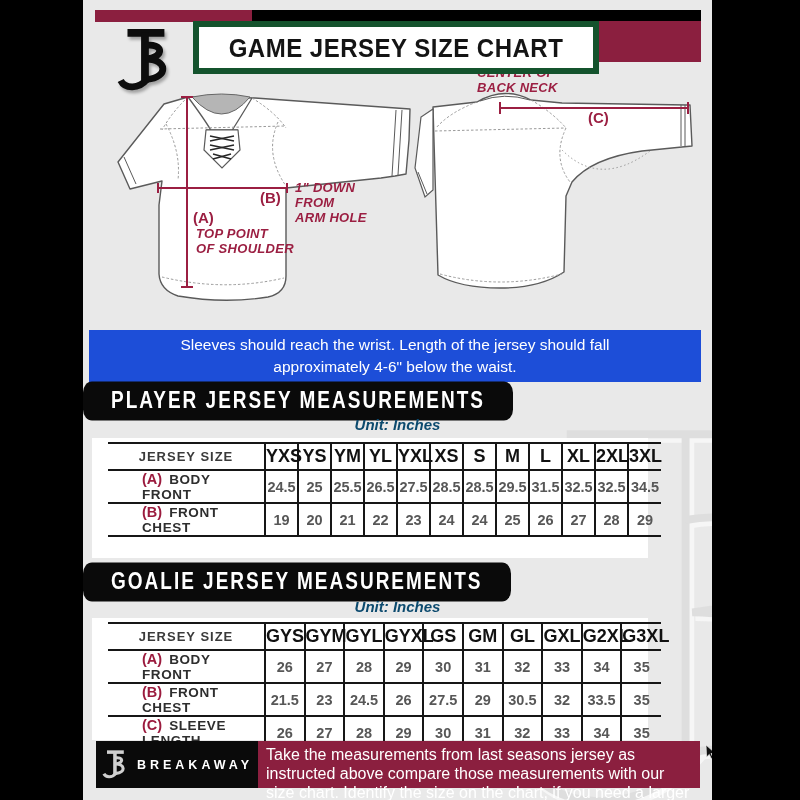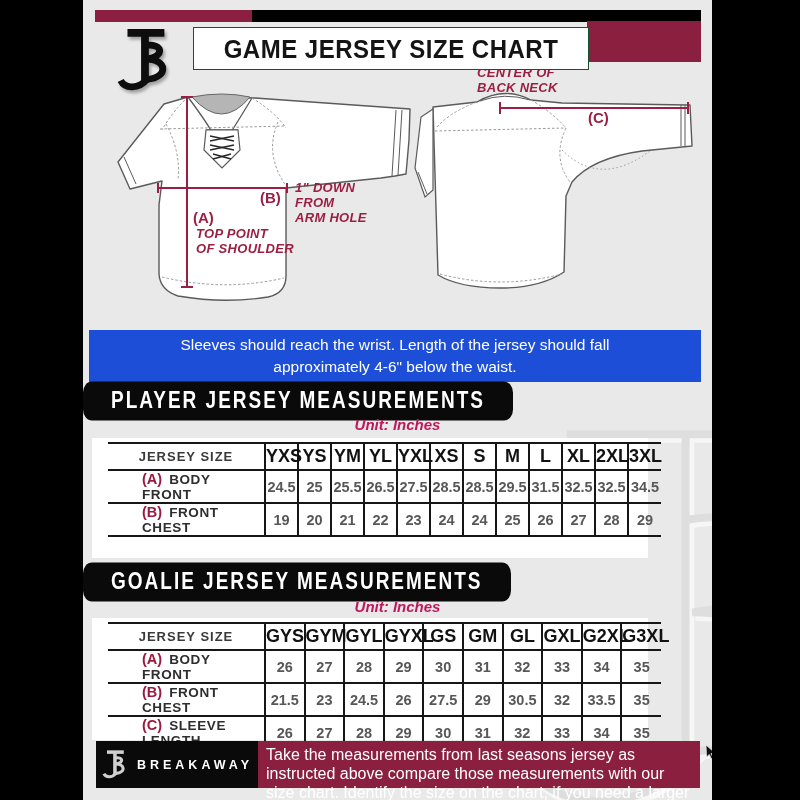--- a/index.html
+++ b/index.html
@@ -8,41 +8,41 @@
   .sidebar{position:absolute;top:0;bottom:0;background:#000;}
   .sidebar.left{left:0;width:83px;}
   .sidebar.right{left:712px;width:88px;}
   .content{position:absolute;left:83px;top:0;width:629px;height:800px;overflow:hidden;}
 
   
   .stripe{position:absolute;height:12px;top:10px;}
   .stripe.m{left:12px;width:157px;background:#8b1f3f;}
   .stripe.b{left:169px;width:449px;background:#000;}
   .title-box{position:absolute;left:110px;top:21px;width:394px;height:41px;background:#fff;
-             border:1px solid #14532d;display:flex;align-items:center;justify-content:center;z-index:2;margin-top:6px;}
+             border:6px solid #14532d;display:flex;align-items:center;justify-content:center;z-index:2;}
   .title-box span{font-size:24px;font-weight:800;letter-spacing:.5px;color:#141414;transform:scaleY(1.08);}
   .title-maroon{position:absolute;left:504px;top:21px;width:114px;height:41px;background:#8b1f3f;z-index:1;}
   .logo-top{position:absolute;left:30px;top:26px;color:#0d0d0d;filter:drop-shadow(2px 3px 1.5px rgba(0,0,0,.3));z-index:2;}
 
   
   .watermark{position:absolute;left:0;top:0;width:629px;height:800px;z-index:0;pointer-events:none;}
 
   .diagram{position:absolute;left:0;top:62px;width:629px;height:268px;z-index:1;}
   .ann{font-style:italic;font-size:13px;font-weight:600;fill:#9b1f42;letter-spacing:.3px;}
   .annb{font-size:15px;font-weight:800;fill:#9b1f42;}
 
   .notice{position:absolute;left:6px;top:330px;width:612px;height:52px;background:#1d4ed8;z-index:1;
           display:flex;align-items:center;justify-content:center;}
   .notice span{display:block;width:480px;text-align:center;color:#fff;font-size:15.5px;line-height:1.45;font-weight:500;}
 
   .banner-row{position:absolute;left:0;width:710px;text-align:left;z-index:1;}
   .section-banner{display:inline-block;background:#0a0a0a;color:#fff;border-radius:9px;
                   padding:5px 28px;font-weight:700;font-size:19px;letter-spacing:2px;transform:scaleY(1.22);}
   .unit-row{position:absolute;left:0;width:629px;text-align:center;z-index:1;
-            font-style:italic;font-weight:700;font-size:15px;color:#be185d;}
+            font-style:italic;font-weight:700;font-size:15px;color:#0c4a6e;}
 
   .panel{position:absolute;left:9px;width:556px;background:#fff;z-index:1;}
   .panel.player{top:438px;height:120px;}
   .panel.goalie{top:618px;height:122px;}
   table.size{border-collapse:collapse;table-layout:fixed;margin:4px 0 0 16px;width:553px;}
   table.size th,table.size td{padding:0;text-align:center;vertical-align:middle;}
   table.size col.lblcol{width:157px;}
   .player-t col.datacol{width:33px;}
   .goalie-t col.datacol{width:39.6px;}
   .player-t tr{height:27px;}

